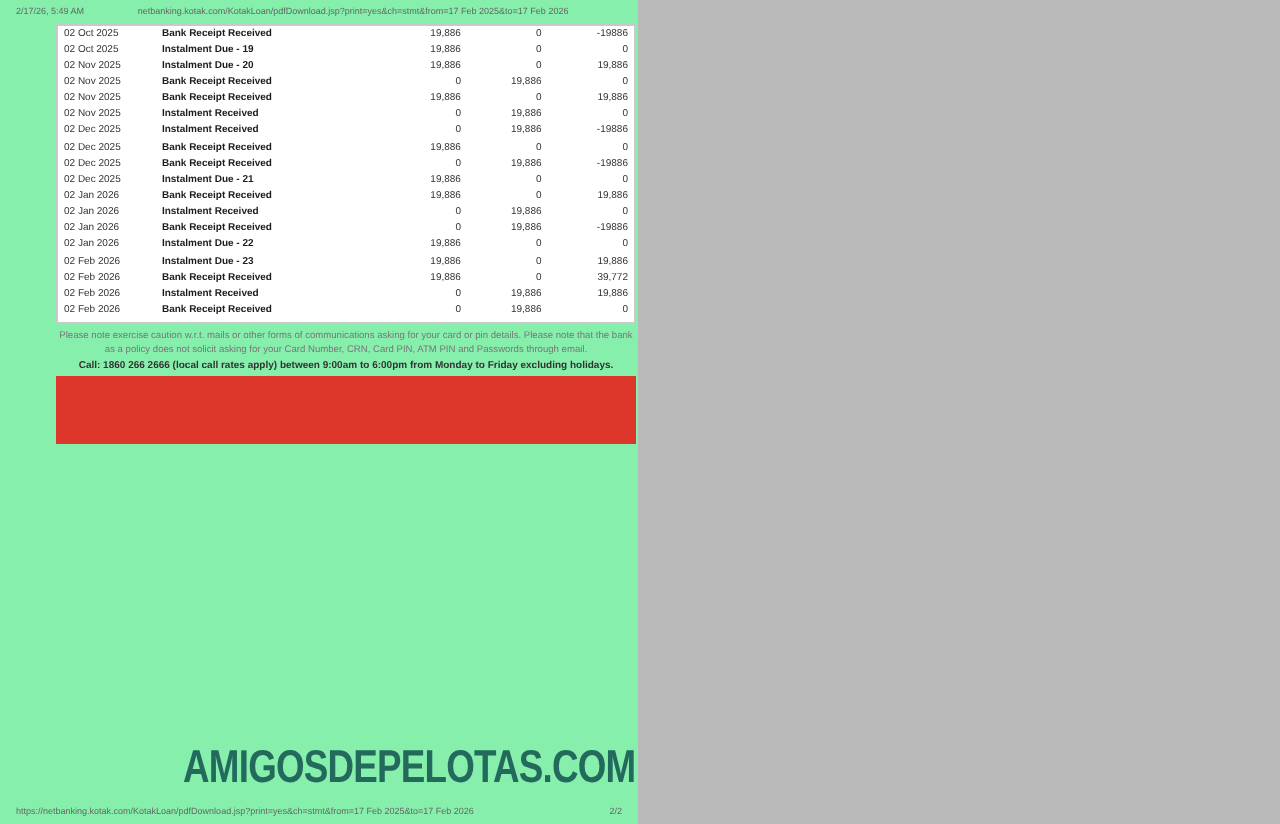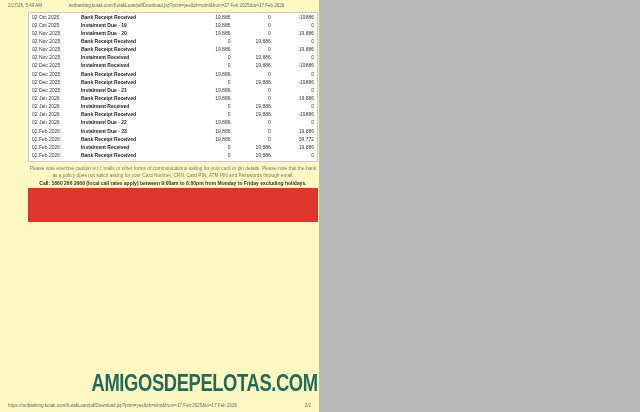--- a/index.html
+++ b/index.html
@@ -1,19 +1,19 @@
 <!DOCTYPE html>
 <html><head>
 <meta charset="utf-8">
 <style>
   * { margin:0; padding:0; box-sizing:border-box; }
   html,body { width:640px; height:412px; }
   body { font-family:"Liberation Sans", sans-serif; background:#b9b9b9; overflow:hidden; }
   .canvas { position:relative; width:640px; height:412px; }
-  .page { position:absolute; top:0; width:319px; height:412px; background:#fef9c3; overflow:hidden; }
+  .page { position:absolute; top:0; width:319px; height:412px; background:#86efac; overflow:hidden; }
   .page1 { left:0; border-right:1px solid #aaa; }
   .page2 { left:320; width:320; }
 
   
   .print-head { position:absolute; top:3px; left:8px; right:8px; display:flex; font-size:4.5px; color:#666; }
   .ph-left { flex:0 0 auto; }
   .ph-center { flex:1; text-align:center; }
   .print-foot { position:absolute; bottom:4px; left:8px; right:8px; display:flex; justify-content:space-between; font-size:4.5px; color:#666; }
 
   

